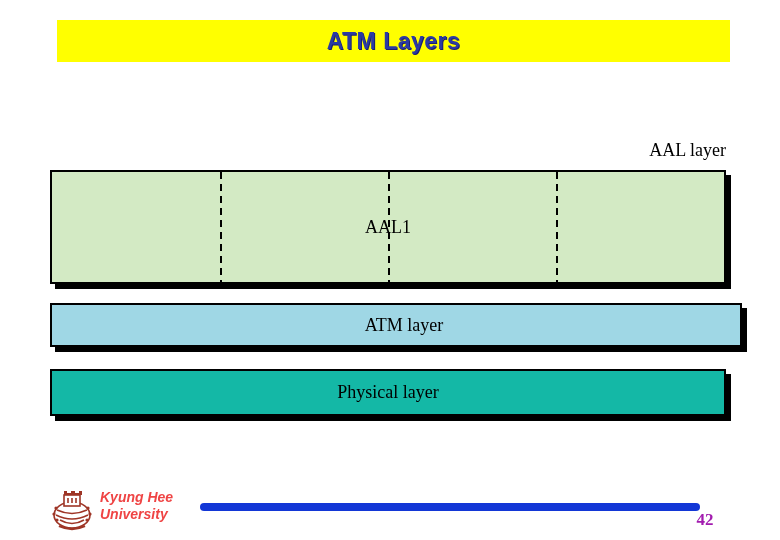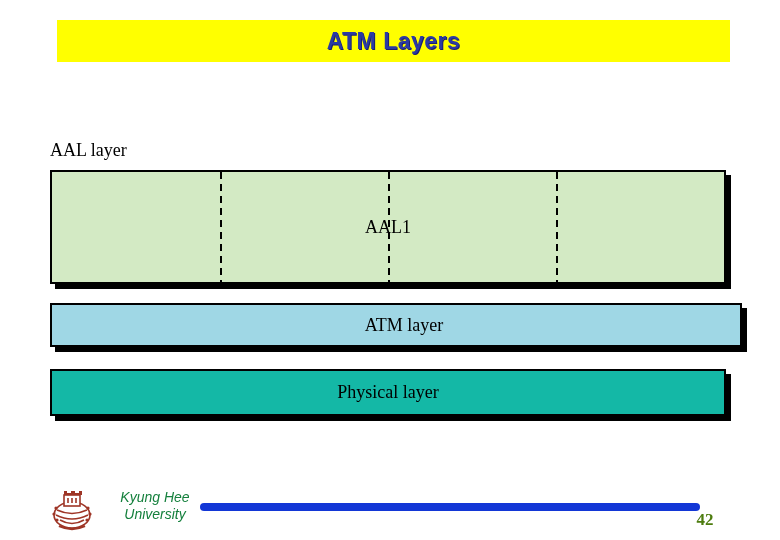--- a/index.html
+++ b/index.html
@@ -27,21 +27,21 @@
     color: #2b3aa3;
     text-shadow: 1px 1px 0 #1a2070;
     letter-spacing: 0.5px;
   }
 
   
   .aal-caption {
     position: absolute;
     left: 50px; top: 140px;
     width: 676px;
-    text-align: left;
+    text-align: right;
     font-size: 18px;
     color: #000000;
   }
 
   
   .layer-box {
     position: absolute;
     left: 50px;
     width: 672px;
     background: #d3eac4;
@@ -82,44 +82,43 @@
   
   .footer-logo {
     position: absolute;
     left: 47px; top: 487px;
     width: 50px; height: 48px;
   }
   .footer-name {
     position: absolute;
     left: 100px; top: 489px;
     width: 110px;
-    text-align: center;
     font-family: "Liberation Sans", sans-serif;
-    font-weight: normal;
+    font-weight: bold;
     font-style: italic;
     font-size: 14px;
     line-height: 17px;
-    color: #15803d;
+    color: #ef4444;
   }
   .footer-line {
     position: absolute;
     left: 200px; top: 503px;
     width: 500px; height: 8px;
     border-radius: 4px;
     background: #1337d6;
   }
   .page-number {
     position: absolute;
     left: 690px; top: 510px;
     width: 30px;
     text-align: center;
     font-family: "Liberation Serif", serif;
     font-weight: bold;
     font-size: 17px;
-    color: #4d7c0f;
+    color: #a21caf;
   }
 </style>
 </head>
 <body>
 
 <div class="slide">
 
   <div class="title-bar">
     <span class="title-text">ATM Layers</span>
   </div>

